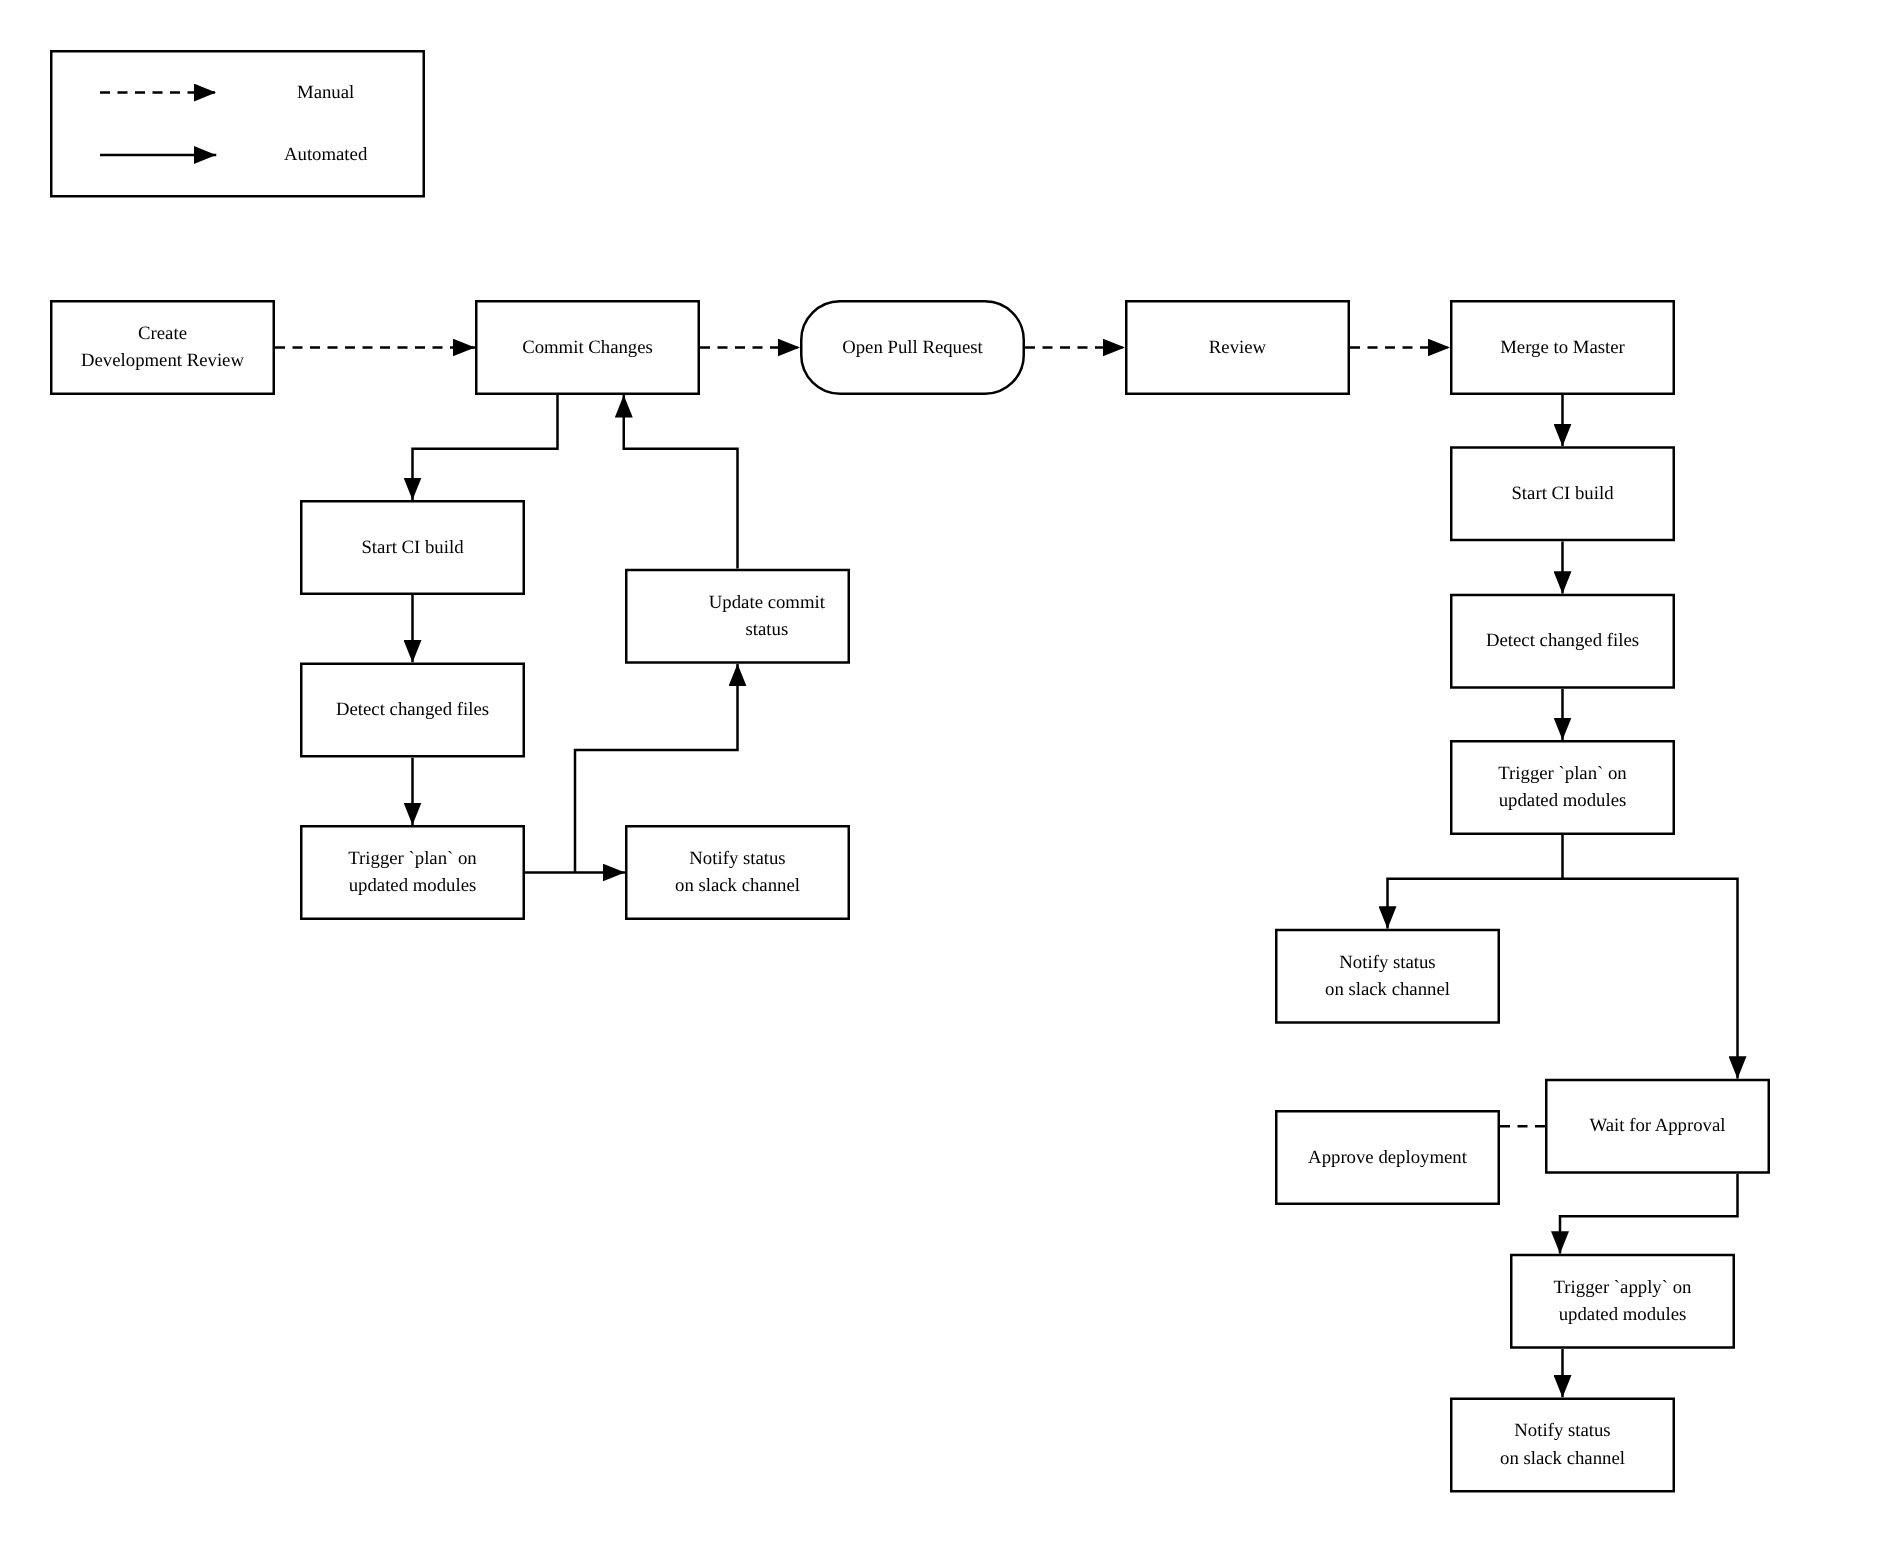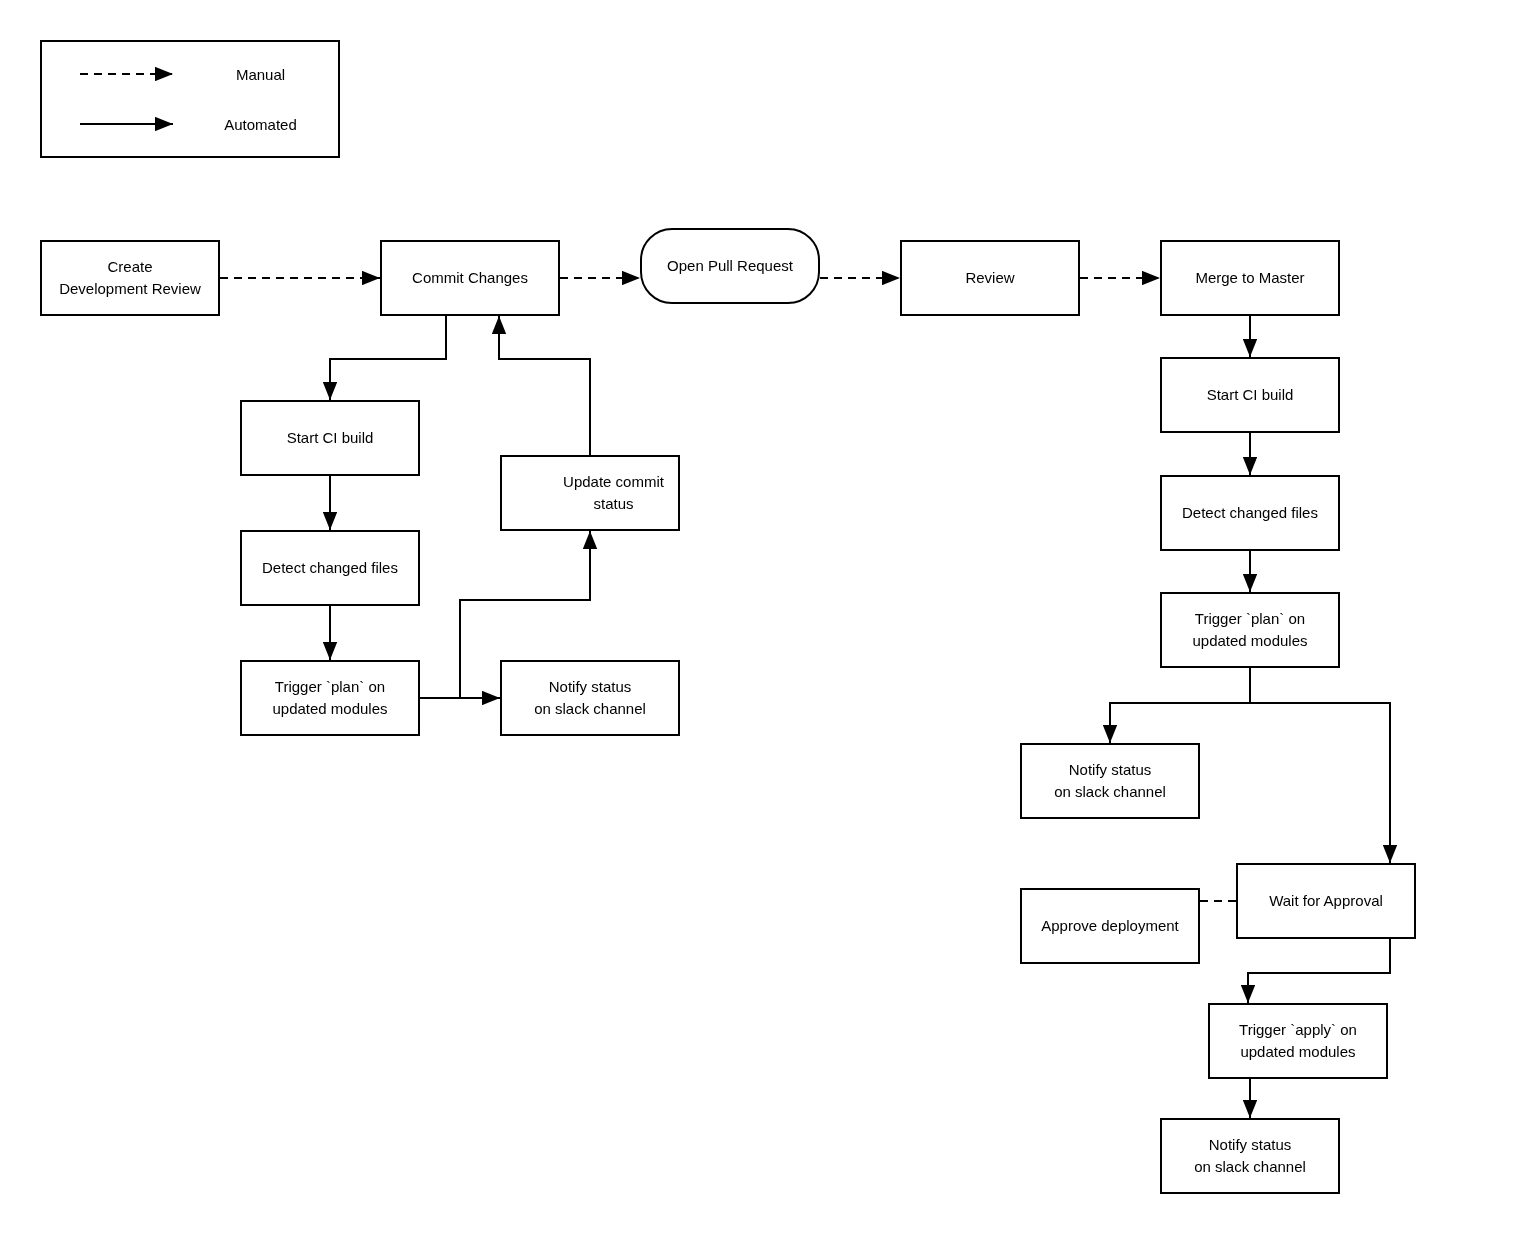--- a/index.html
+++ b/index.html
@@ -1,21 +1,21 @@
 <!DOCTYPE html>
 <html><head>
 <meta charset="utf-8">
 <style>
   html, body { margin: 0; padding: 0; background: #ffffff; }
   .canvas {
     position: relative;
     width: 1520px;
     height: 1235px;
     background: #ffffff;
-    font-family: Liberation Sans, sans-serif;
+    font-family: Liberation Serif, serif;
     color: #000000;
     overflow: hidden;
   }
   svg.edges {
     position: absolute;
     left: 0; top: 0;
     width: 1520px; height: 1235px;
   }
   .edge {
     fill: none;
@@ -108,21 +108,21 @@
       <svg width="104" height="16" xmlns="http://www.w3.org/2000/svg">
         <path class="edge" marker-end="url(#arrow)" d="M1 8 H94"></path>
       </svg>
       <span class="legend-label">Automated</span>
     </div>
   </div>
 
   <div class="node" style="left:40px; top:240px;">Create
 Development Review</div>
   <div class="node" style="left:380px; top:240px;">Commit Changes</div>
-  <div class="node" style="left:640px; top:228px;border-radius:32px;">Open Pull Request</div>
+  <div class="node" style="left:640px; top:240px;border-radius:32px;">Open Pull Request</div>
   <div class="node" style="left:1160px; top:240px;">Merge to Master</div>
   <div class="node" style="left:900px; top:240px;">Review</div>
 
   <div class="node" style="left:240px; top:400px;">Start CI build</div>
   <div class="node" style="left:240px; top:530px;">Detect changed files</div>
   <div class="node" style="left:240px; top:660px;">Trigger `plan` on
 updated modules</div>
   <div class="node" style="left:500px; top:455px;padding-left:47px;">Update commit
 status</div>
   <div class="node" style="left:500px; top:660px;">Notify status

